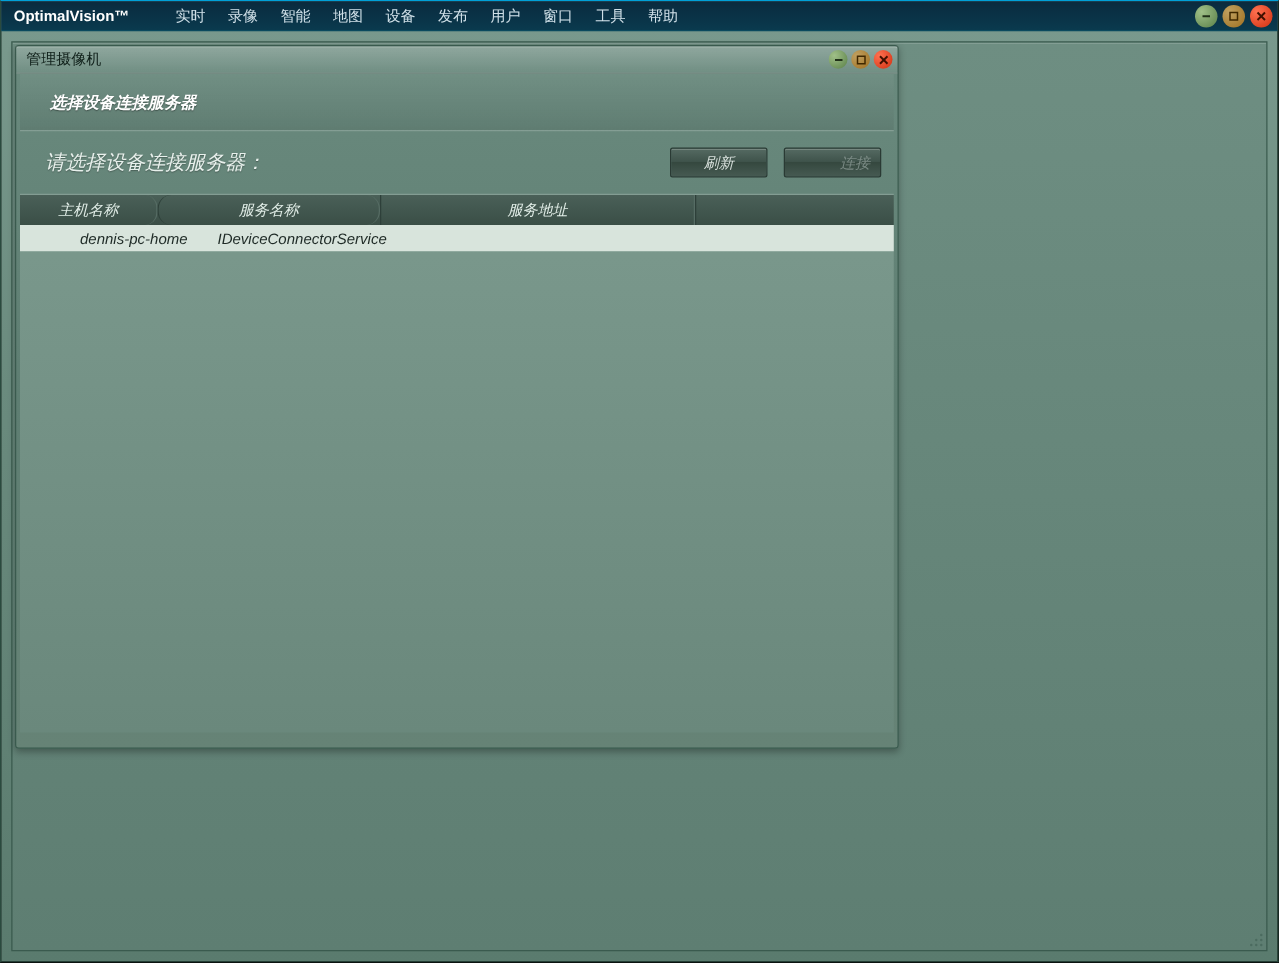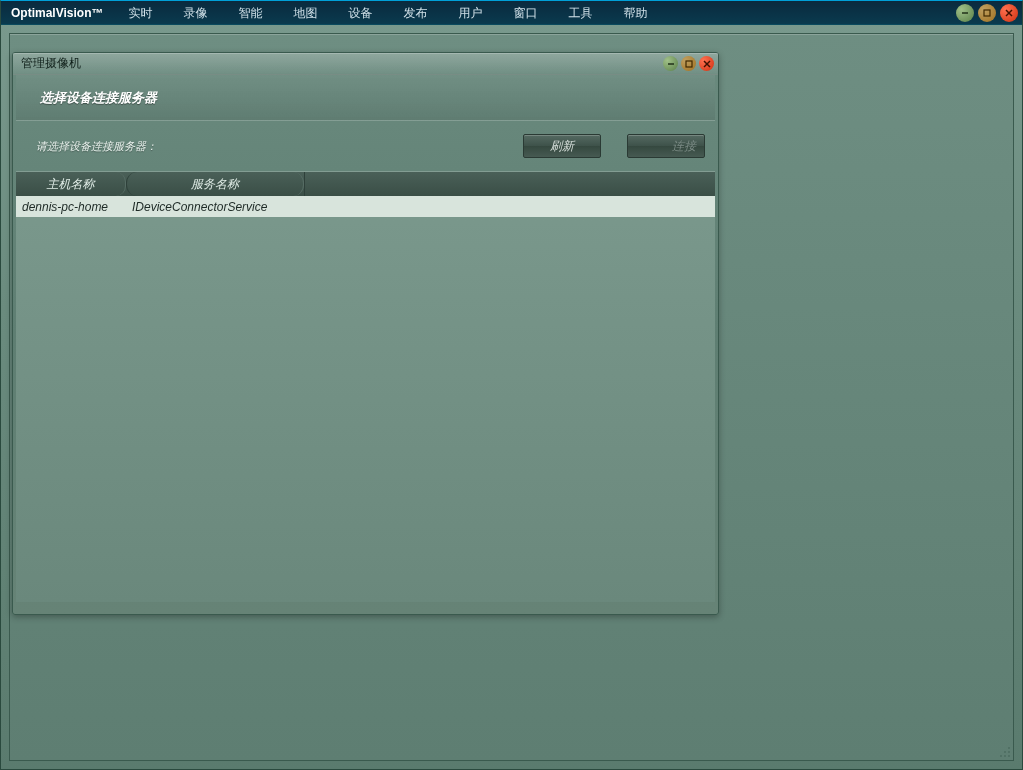--- a/index.html
+++ b/index.html
@@ -14,22 +14,22 @@
 }
 
 .main-titlebar {
   height: 24px;
   background: linear-gradient(to bottom, #0a2a3e 0%, #0a3a4e 100%);
   border-bottom: 1px solid #0a4a5e;
   display: flex; align-items: center;
   color: #e0e0e0; font-size: 12px;
   padding: 0 4px 0 10px;
 }
-.brand { font-weight: bold; color: #fff; font-size: 12px; margin-right: 16px; }
-.menu { display: flex; gap: 13px; }
+.brand { font-weight: bold; color: #fff; font-size: 12px; margin-right: 28px; }
+.menu { display: flex; gap: 0; }
 .menu-item { padding: 0 9px; color: #d0e0e8; cursor: default; line-height: 24px; }
 .win-controls { margin-left: auto; display: flex; gap: 4px; align-items: center; }
 .win-btn { width: 18px; height: 18px; border-radius: 50%; display: flex; align-items: center; justify-content: center; cursor: default; }
 .win-min { background: radial-gradient(circle at 30% 30%, #a0c088, #5a8048); }
 .win-max { background: radial-gradient(circle at 30% 30%, #c0a060, #a07020); }
 .win-close { background: radial-gradient(circle at 30% 30%, #ff7050, #d03010); }
 .win-btn svg { width: 10px; height: 10px; }
 
 .content-area {
   position: absolute; left: 8px; top: 32px; right: 8px; bottom: 8px;
@@ -38,21 +38,20 @@
   box-shadow: inset 0 1px 0 rgba(255,255,255,0.2);
 }
 
 .dialog {
   position: absolute; left: 2px; top: 2px;
   width: 707px; height: 563px;
   background: linear-gradient(to bottom, #6a8a7e 0%, #5e7e72 50%, #668376 100%);
   border: 1px solid #3a5a4e;
   box-shadow: 0 2px 6px rgba(0,0,0,0.3), inset 0 1px 0 rgba(255,255,255,0.2);
   border-radius: 3px;
-  margin-top: 16px;
 }
 .dialog-titlebar {
   height: 22px; display: flex; align-items: center;
   padding: 0 4px 0 8px;
   color: #10201a; font-size: 12px;
   background: linear-gradient(to bottom, rgba(255,255,255,0.25), rgba(255,255,255,0.05));
   border-bottom: 1px solid rgba(0,0,0,0.15);
 }
 .dialog-titlebar .win-controls { gap: 3px; }
 .dialog-titlebar .win-btn { width: 15px; height: 15px; }
@@ -64,22 +63,22 @@
   padding: 0 24px; color: #fff; font-size: 13px; font-weight: bold;
   background: linear-gradient(to bottom, rgba(255,255,255,0.05), rgba(0,0,0,0.08));
   border-bottom: 1px solid rgba(255,255,255,0.15);
   text-shadow: 0 1px 1px rgba(0,0,0,0.4);
 }
 
 .action-row {
   height: 50px; display: flex; align-items: center;
   padding: 0 10px 0 20px;
 }
-.action-label { color: #e8f0ec; font-size: 11px; text-shadow: 0 1px 1px rgba(0,0,0,0.3); }
-.action-buttons { margin-left: auto; display: flex; gap: 26px; }
+.action-label { color: #e8f0ec; font-size: 16px; text-shadow: 0 1px 1px rgba(0,0,0,0.3); }
+.action-buttons { margin-left: auto; display: flex; gap: 13px; }
 .btn {
   width: 78px; height: 24px;
   background: linear-gradient(to bottom, #556a62, #3e524a 49%, #35483f 50%, #465a52);
   border: 1px solid #2a3a34;
   border-radius: 2px;
   color: #d8e0dc; font-size: 12px;
   display: flex; align-items: center; justify-content: center;
   cursor: default;
   box-shadow: inset 0 1px 0 rgba(255,255,255,0.2);
 }
@@ -108,21 +107,21 @@
 .table-body {
   height: 406px;
   background: linear-gradient(to bottom, #7a988c 0%, #6a887c 100%);
   border: none;
 }
 .tr {
   height: 21px; display: flex; align-items: center;
   font-family: "Consolas","Courier New",monospace;
   font-size: 12px; color: #1e2a26;
 }
-.tr.selected { background: #d8e4dc; }
+.tr.selected { background: #d8e4dc; padding-left: 42px; }
 .td { padding: 0 6px; white-space: nowrap; }
 .td.col-host { width: 110px; }
 .td.col-svc  { width: 178px; }
 .td.col-addr { flex: 1; }
 
 .resize-grip {
   position: absolute; right: 2px; bottom: 2px;
   width: 14px; height: 14px; opacity: 0.5;
 }
 .resize-grip svg { width: 14px; height: 14px; }
@@ -198,20 +197,21 @@
           <div class="action-buttons">
             <div class="btn">刷新</div>
             <div class="btn disabled">连接</div>
           </div>
         </div>
 
         <div class="table">
           <div class="table-header">
             <div class="th col-host">主机名称</div>
             <div class="th col-svc">服务名称</div>
+            <div class="th col-addr">服务地址</div>
             <div class="th"></div>
           </div>
           <div class="table-body">
             <div class="tr selected">
               <span class="td col-host">dennis-pc-home</span>
               <span class="td col-svc">IDeviceConnectorService</span>
             </div>
           </div>
         </div>
       </div>

